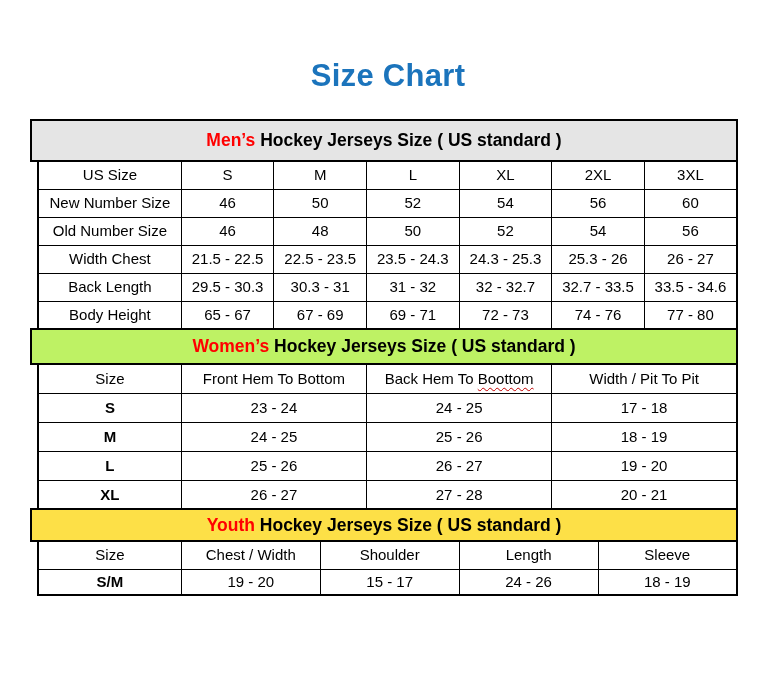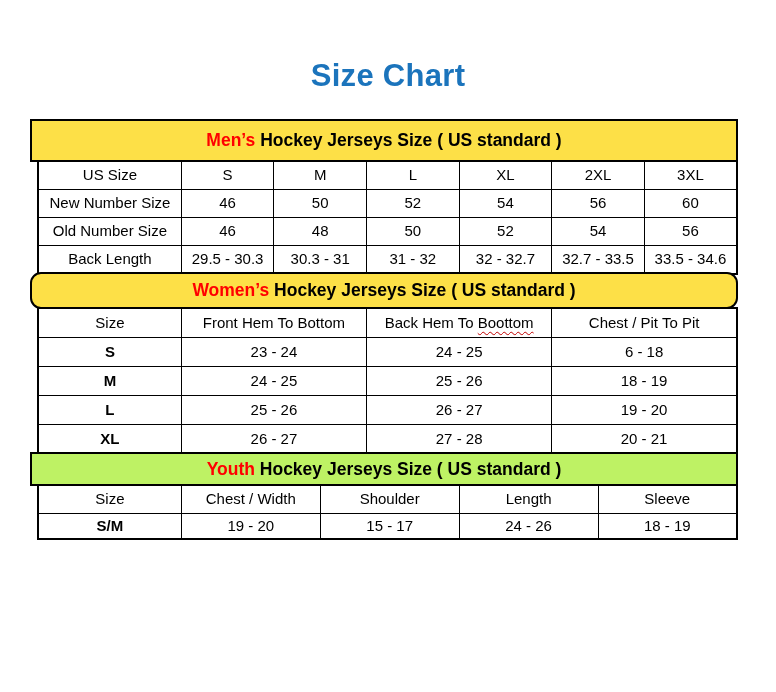--- a/index.html
+++ b/index.html
@@ -29,21 +29,21 @@
         text-decoration-color:var(--squiggle,#C00000);text-decoration-thickness:1px;
         text-underline-offset:3px;}
 </style>
 </head>
 <body>
 
 <div class="canvas">
   <h1 class="page-title" style="color: rgb(27, 116, 188);">Size Chart</h1>
   <div class="tables" id="sections-root">
       <div class="section">
-        <div class="band band-mens" style="background: #fde047;"><span class="hl" style="color: rgb(255, 0, 0);">Men’s</span><span> Hockey Jerseys Size ( US standard )</span></div>
+        <div class="band band-mens" style="background: #e5e5e5;"><span class="hl" style="color: rgb(255, 0, 0);">Men’s</span><span> Hockey Jerseys Size ( US standard )</span></div>
         <table class="t t-mens">
           <colgroup>
             <col style="width: 20.5%;">
             <col style="width: 13.25%;">
             <col style="width: 13.25%;">
             <col style="width: 13.25%;">
             <col style="width: 13.25%;">
             <col style="width: 13.25%;">
             <col style="width: 13.25%;">
           </colgroup>
@@ -71,54 +71,72 @@
             <tr>
               <td class="row-label">Old Number Size</td>
               <td>46</td>
               <td>48</td>
               <td>50</td>
               <td>52</td>
               <td>54</td>
               <td>56</td>
             </tr>
             <tr>
+              <td class="row-label">Width Chest</td>
+              <td>21.5 - 22.5</td>
+              <td>22.5 - 23.5</td>
+              <td>23.5 - 24.3</td>
+              <td>24.3 - 25.3</td>
+              <td>25.3 - 26</td>
+              <td>26 - 27</td>
+            </tr>
+            <tr>
               <td class="row-label">Back Length</td>
               <td>29.5 - 30.3</td>
               <td>30.3 - 31</td>
               <td>31 - 32</td>
               <td>32 - 32.7</td>
               <td>32.7 - 33.5</td>
               <td>33.5 - 34.6</td>
             </tr>
+            <tr>
+              <td class="row-label">Body Height</td>
+              <td>65 - 67</td>
+              <td>67 - 69</td>
+              <td>69 - 71</td>
+              <td>72 - 73</td>
+              <td>74 - 76</td>
+              <td>77 - 80</td>
+            </tr>
           </tbody>
         </table>
       </div>
       <div class="section">
-        <div class="band band-womens" style="background: #fde047; border-radius: 11px;"><span class="hl" style="color: rgb(255, 0, 0);">Women’s</span><span> Hockey Jerseys Size ( US standard )</span></div>
+        <div class="band band-womens" style="background: #bef264;"><span class="hl" style="color: rgb(255, 0, 0);">Women’s</span><span> Hockey Jerseys Size ( US standard )</span></div>
         <table class="t t-womens">
           <colgroup>
             <col style="width: 20.5%;">
             <col style="width: 26.5%;">
             <col style="width: 26.5%;">
             <col style="width: 26.5%;">
           </colgroup>
           <thead>
             <tr>
               <th>Size</th>
               <th>Front Hem To Bottom</th>
               <th>Back Hem To <span class="wavy">Boottom</span></th>
-              <th>Chest / Pit To Pit</th>
+              <th>Width / Pit To Pit</th>
             </tr>
           </thead>
           <tbody>
             <tr>
               <td class="row-label">S</td>
               <td>23 - 24</td>
               <td>24 - 25</td>
-              <td>6 - 18</td>
+              <td>17 - 18</td>
             </tr>
             <tr>
               <td class="row-label">M</td>
               <td>24 - 25</td>
               <td>25 - 26</td>
               <td>18 - 19</td>
             </tr>
             <tr>
               <td class="row-label">L</td>
               <td>25 - 26</td>
@@ -128,21 +146,21 @@
             <tr>
               <td class="row-label">XL</td>
               <td>26 - 27</td>
               <td>27 - 28</td>
               <td>20 - 21</td>
             </tr>
           </tbody>
         </table>
       </div>
       <div class="section">
-        <div class="band band-youth" style="background: #bef264;"><span class="hl" style="color: rgb(255, 0, 0);">Youth</span><span> Hockey Jerseys Size ( US standard )</span></div>
+        <div class="band band-youth" style="background: #fde047;"><span class="hl" style="color: rgb(255, 0, 0);">Youth</span><span> Hockey Jerseys Size ( US standard )</span></div>
         <table class="t t-youth">
           <colgroup>
             <col style="width: 20.5%;">
             <col style="width: 19.875%;">
             <col style="width: 19.875%;">
             <col style="width: 19.875%;">
             <col style="width: 19.875%;">
           </colgroup>
           <thead>
             <tr>

